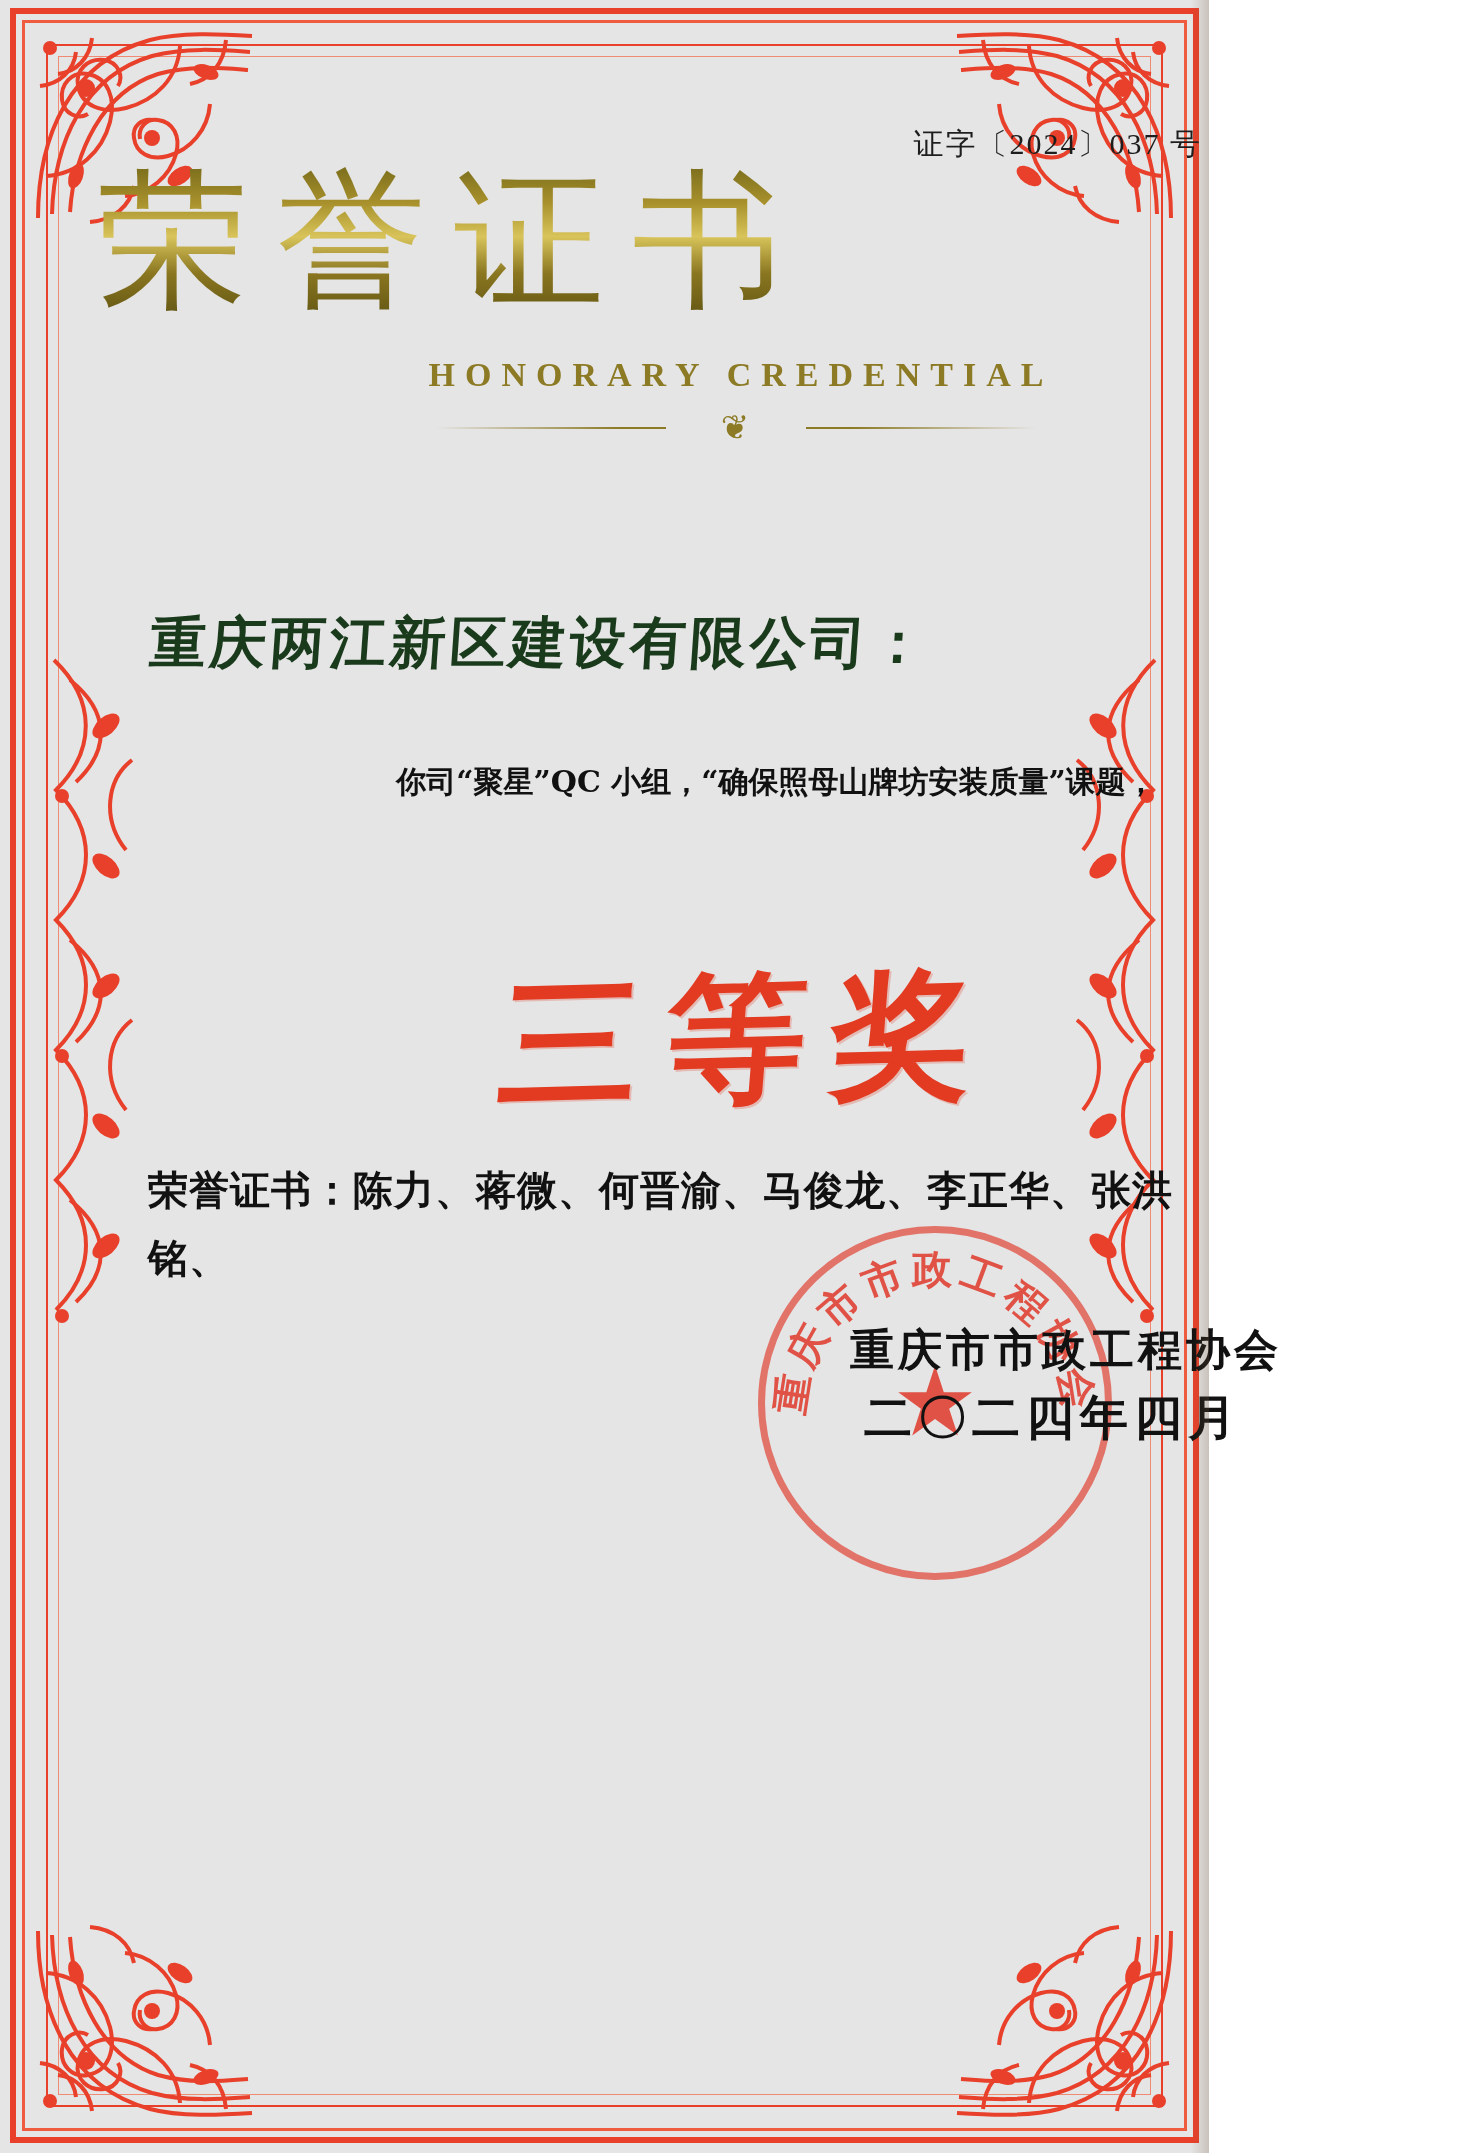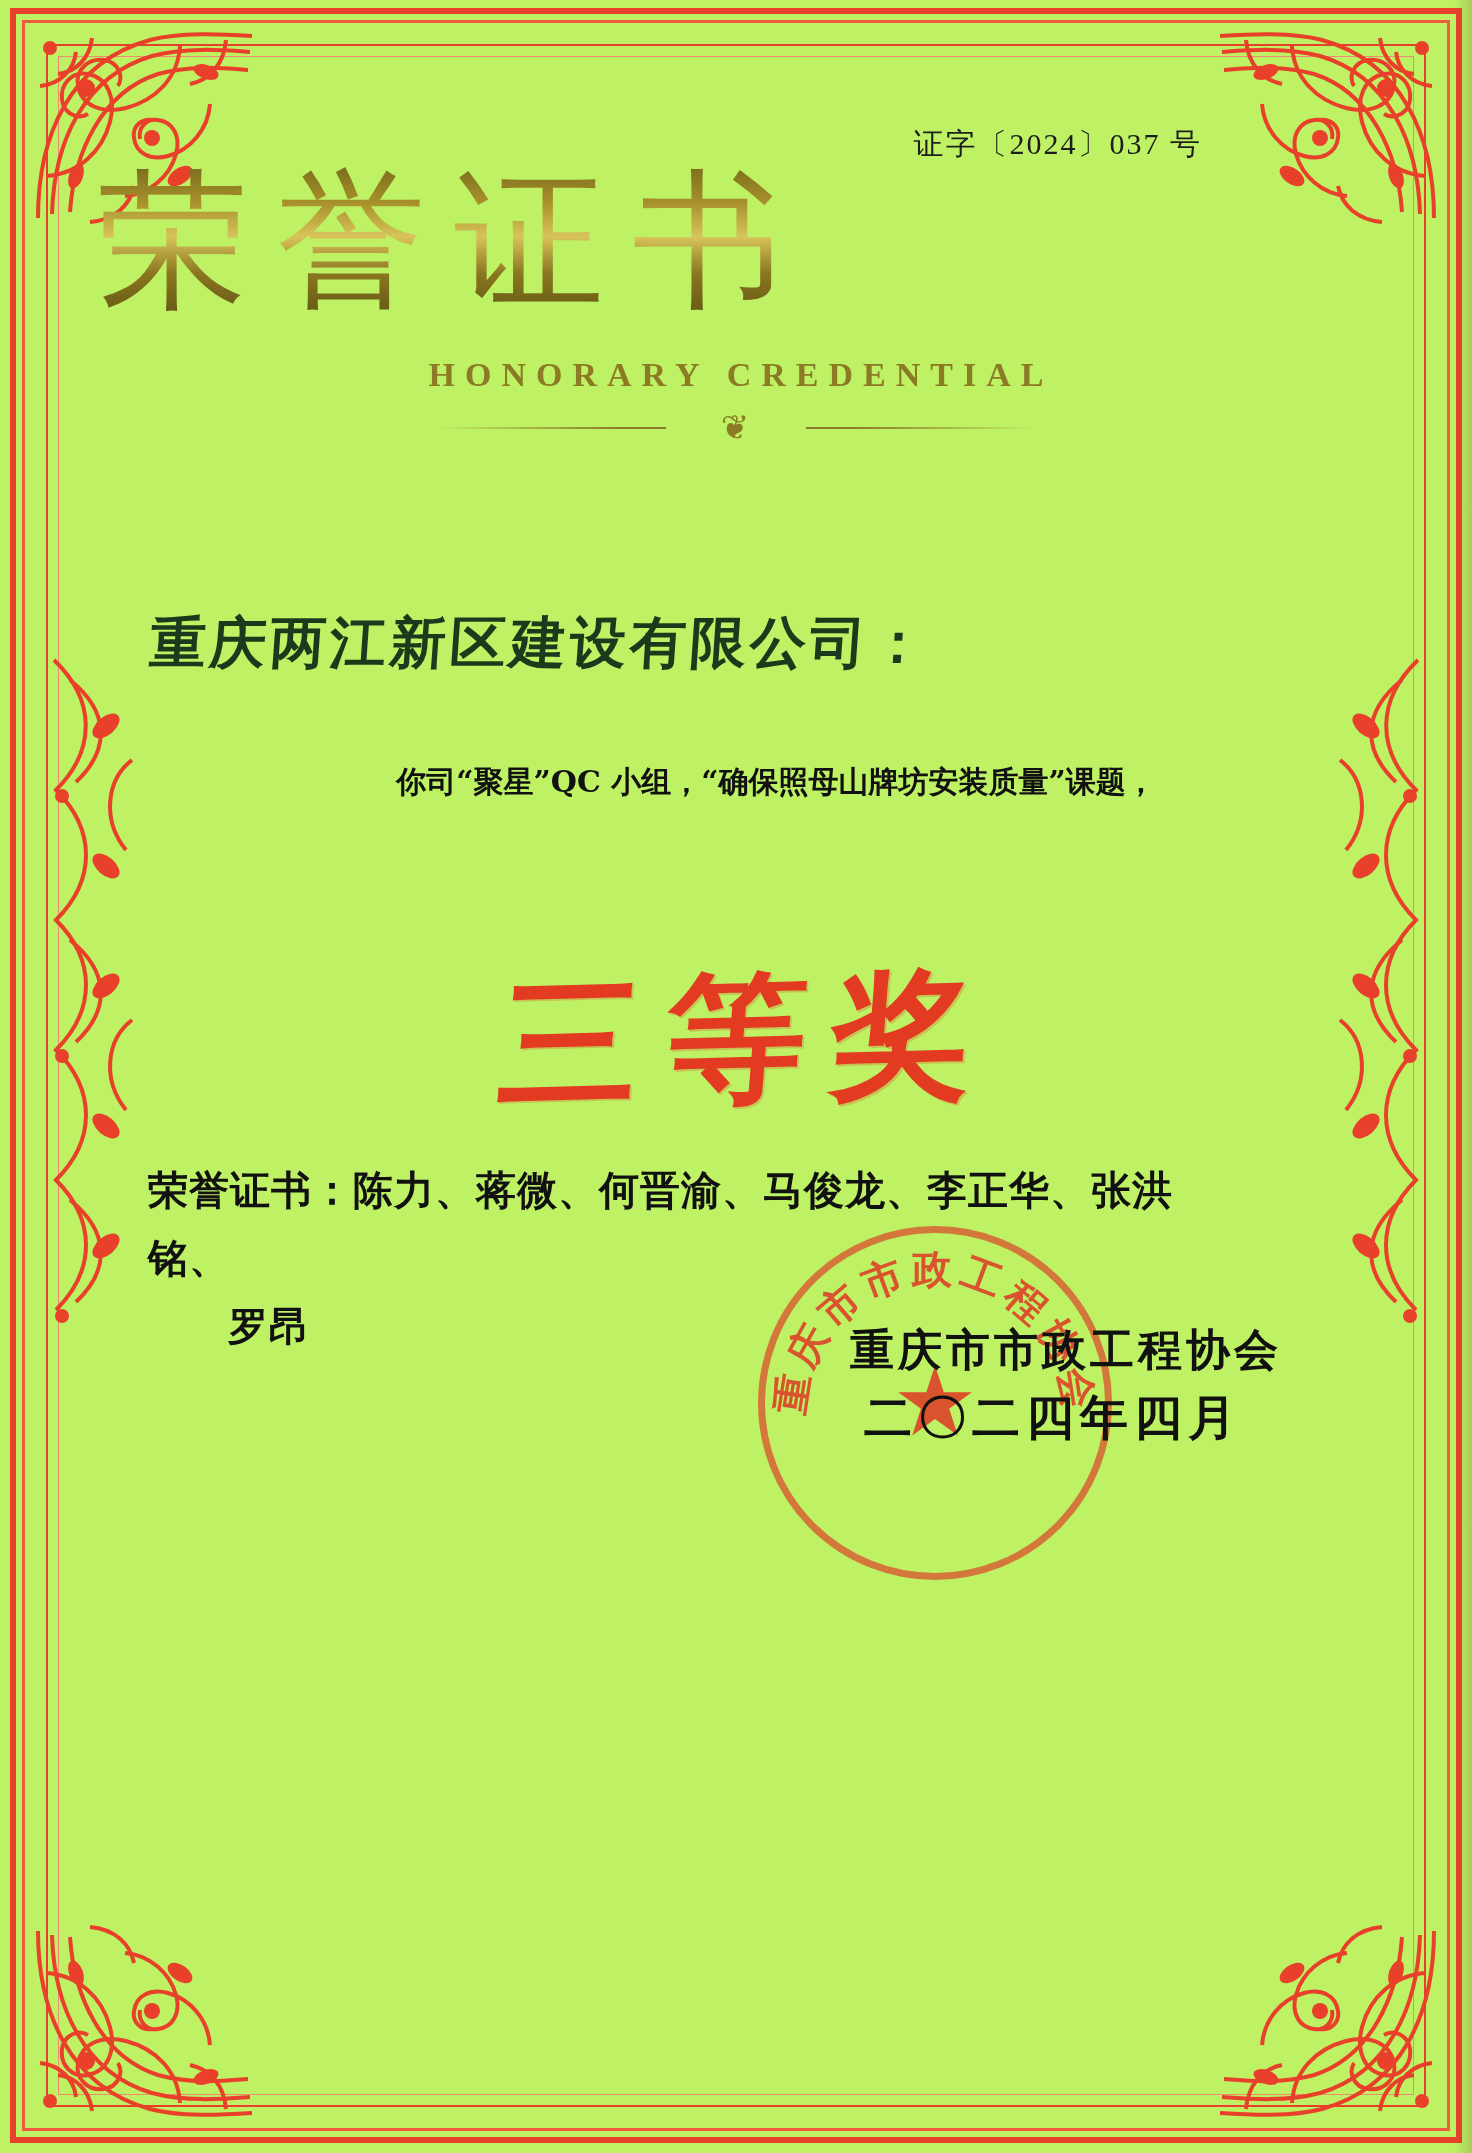--- a/index.html
+++ b/index.html
@@ -12,23 +12,23 @@
     height: 2153px;
     font-family: "Liberation Serif", serif;
     position: relative;
     overflow: hidden;
   }
 
   
   .certificate {
     position: absolute;
     left: 0; top: 0;
-    width: 1472px;
+    width: 1209px;
     height: 2153px;
-    background: #bef264;
+    background: #e5e5e5;
   }
 
   
   .frame-outer {
     position: absolute;
     left: 10px; top: 8px;
     right: 10px; bottom: 10px;
     border: 6px solid #e8402a;
     box-sizing: border-box;
   }
@@ -464,21 +464,20 @@
     <div class="recipient">重庆两江新区建设有限公司：</div>
 
     <div class="body-text">
       <div class="p1">你司“聚星”QC 小组，“确保照母山牌坊安装质量”课题，</div>
     </div>
 
     <div class="award">三等奖</div>
 
     <div class="members">
       <div>荣誉证书：陈力、蒋微、何晋渝、马俊龙、李正华、张洪铭、</div>
-      <div class="cont">罗昂</div>
     </div>
 
     <div class="seal">
       <div class="arc-text">
         <svg viewBox="0 0 340 340" xmlns="http://www.w3.org/2000/svg">
           <defs>
             <path id="sealArc" d="M 40 180 A 130 130 0 1 1 300 180"></path>
           </defs>
           <text>
             <textPath href="#sealArc" startOffset="50%" text-anchor="middle">重庆市市政工程协会</textPath>

